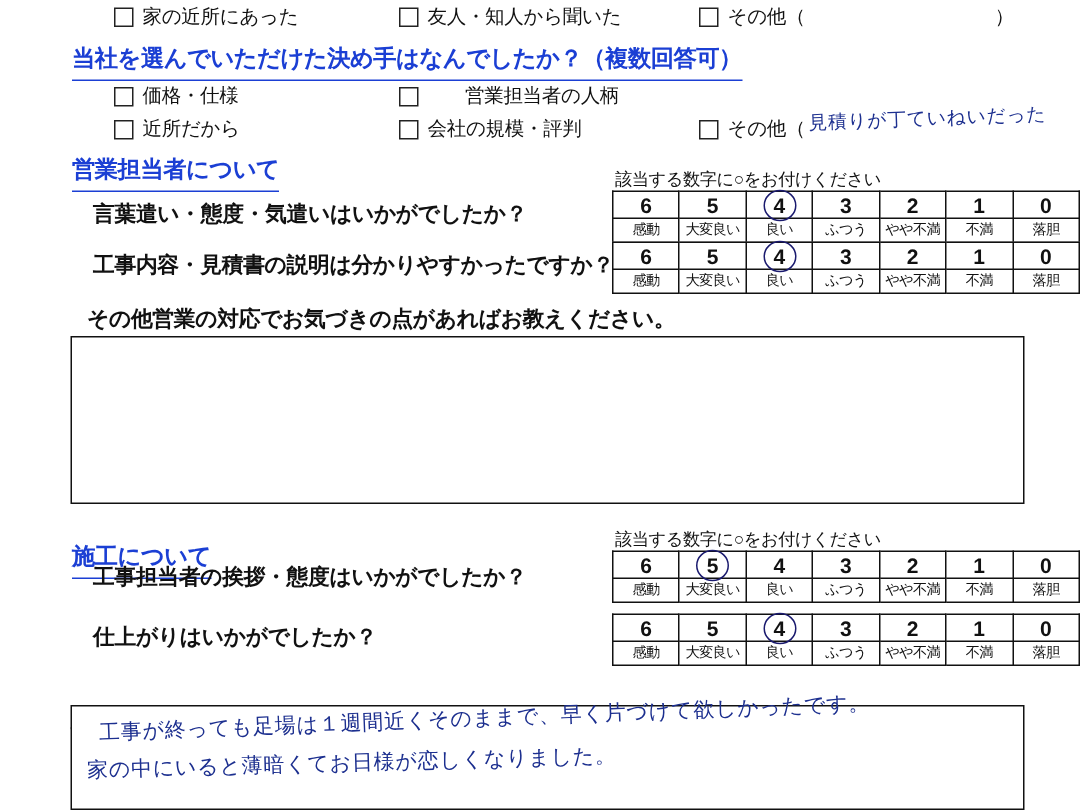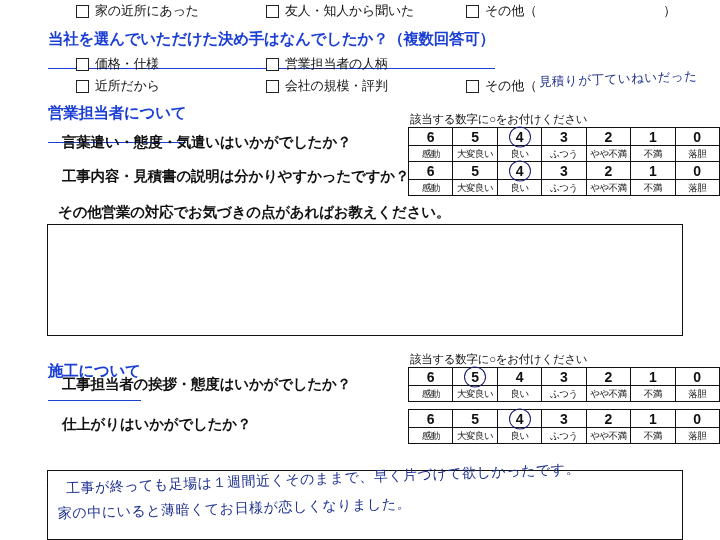--- a/index.html
+++ b/index.html
@@ -24,21 +24,21 @@
   .abs { position: absolute; }
   .q-heading {
     color: #1b3fd4;
     font-size: 15.5px;
     font-weight: bold;
     letter-spacing: -0.3px;
     white-space: nowrap;
   }
   .q-heading.underline {
     border-bottom: 1.6px solid #1b3fd4;
-    padding-bottom: 18px;
+    padding-bottom: 3px;
   }
   .q-sub {
     font-size: 14.5px;
     font-weight: bold;
     color: #111;
     white-space: nowrap;
     letter-spacing: -0.2px;
   }
   .opt {
     display: flex;
@@ -152,21 +152,21 @@
     </div>
   </div>
 
   <div class="abs q-heading underline" style="left:48px; top:29px;">当社を選んでいただけた決め手はなんでしたか？（複数回答可）</div>
 
   <div class="row-opts" style="left:76px; top:55px;text-align:center;">
     <div class="opt" style="width:190px;">
       <span class="cb"></span>
       <span>価格・仕様</span>
     </div>
-    <div class="opt" style="width:200px;">
+    <div class="opt" style="width:200px;gap:25px;">
       <span class="cb"></span>
       <span>営業担当者の人柄</span>
     </div>
   </div>
 
   <div class="row-opts" style="left:76px; top:77px;">
     <div class="opt" style="width:190px;">
       <span class="cb"></span>
       <span>近所だから</span>
     </div>

